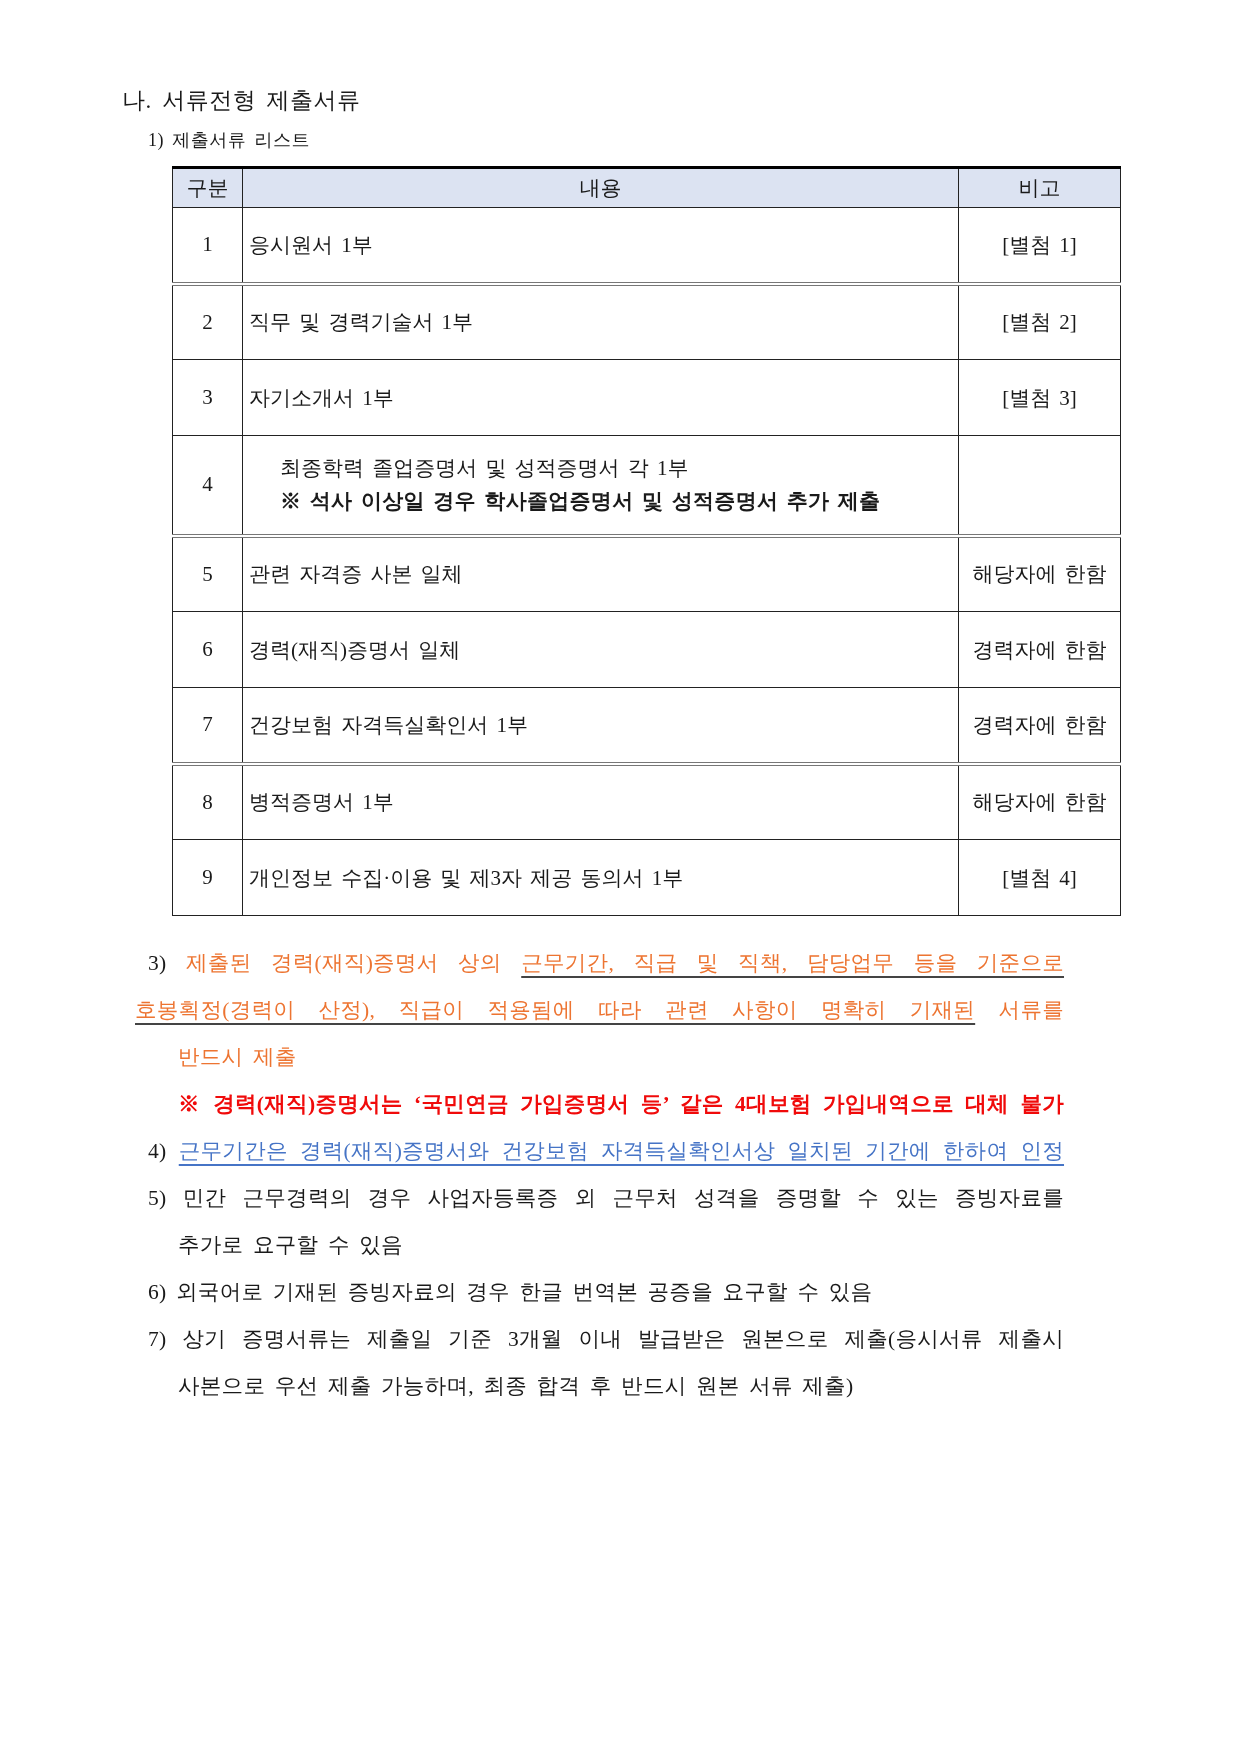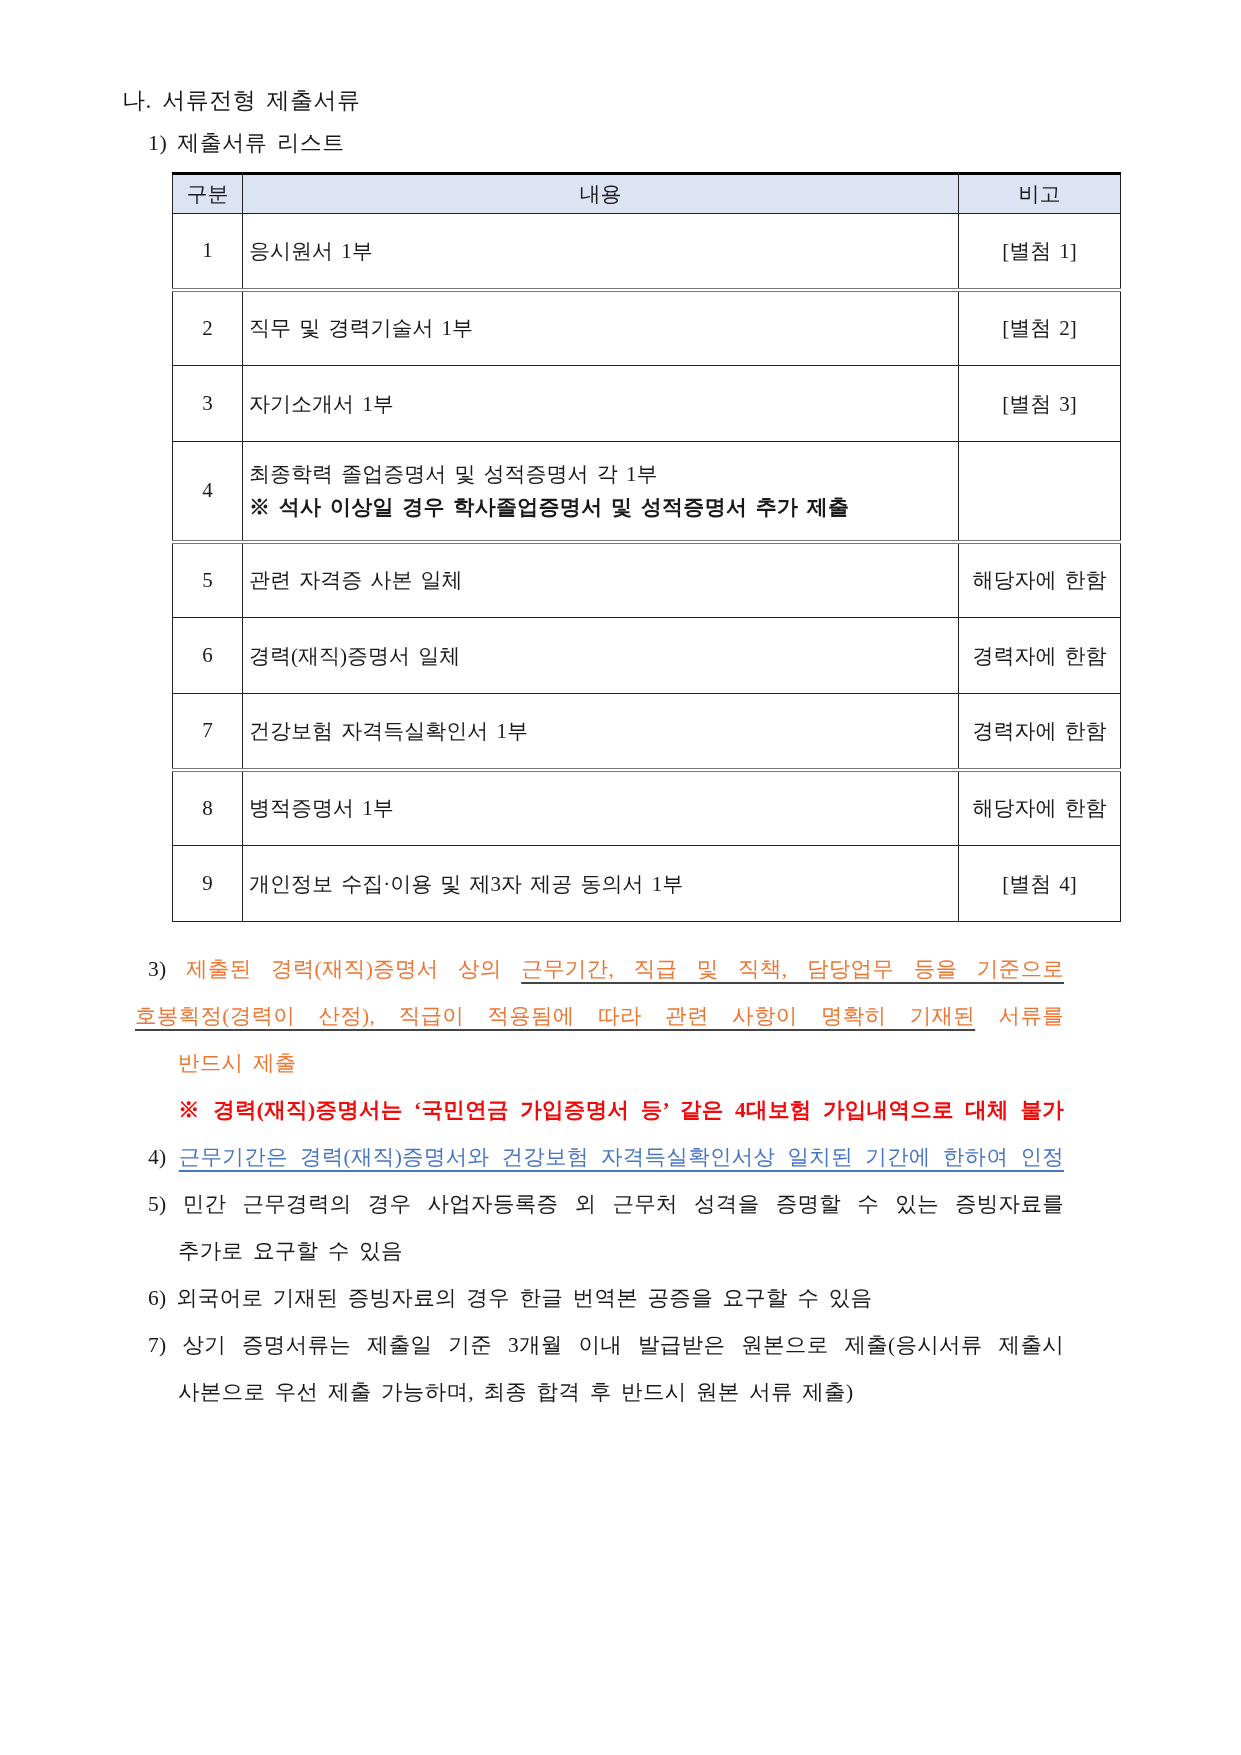--- a/index.html
+++ b/index.html
@@ -22,21 +22,21 @@
   .h1 {
     padding-top: 85px;
     margin-left: 122px;
     font-size: 23px;
     letter-spacing: 0.5px;
     word-spacing: 0.18em;
   }
   .h2 {
     margin-top: 12px;
     margin-left: 148px;
-    font-size: 22px;
+    font-size: 18px;
     letter-spacing: 0.5px;
     word-spacing: 0.18em;
   }
   table.doc-table {
     margin-top: 14px;
     margin-left: 172px;
     width: 948px;
     border-collapse: collapse;
     table-layout: fixed;
     font-size: 21px;
@@ -54,21 +54,21 @@
     background: var(--header_bg);
     font-weight: normal;
     text-align: center;
   }
   .doc-table tbody tr { height: 76px; }
   .doc-table tbody tr.tall { height: 100px; }
   .col-no   { width: 70px;  text-align: center; }
   .col-content { width: 716px; text-align: left; padding-left: 8px; }
   .col-note { width: 162px; text-align: center; }
   tr.sep-heavy td { border-bottom: 4px double #777; }
-  .cell-line { line-height: 33px; }
+  .cell-line { line-height: 33px; margin-left: 31px; }
   .cell-line.bold { font-weight: bold; letter-spacing: 0.3px; }
 
   .notes {
     margin-top: 24px;
     margin-left: 148px;
     width: 916px;
     font-size: 21.5px;
     line-height: 47px;
     word-spacing: 0.18em;
     letter-spacing: 0.3px;

